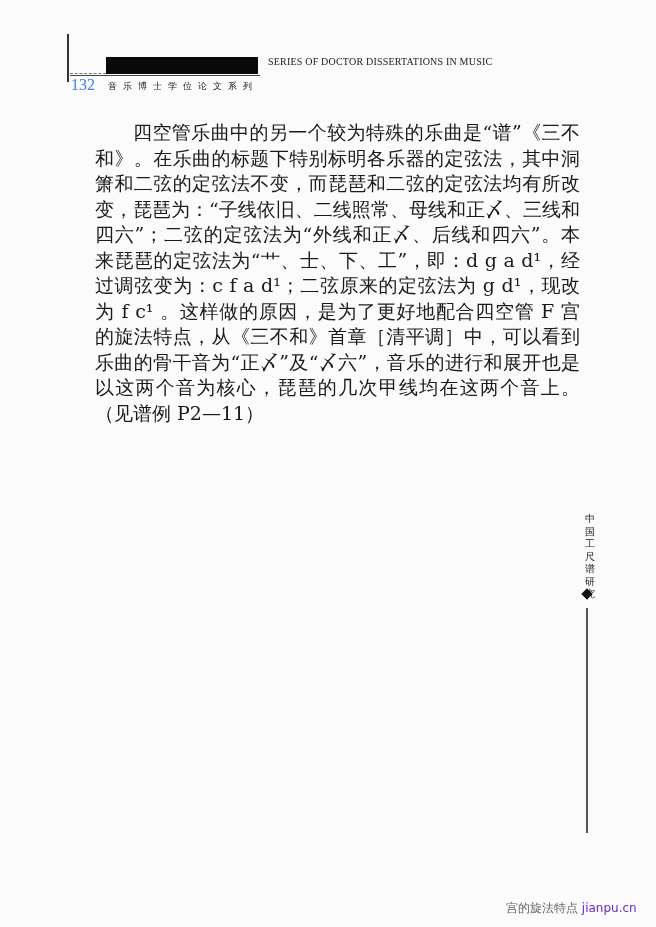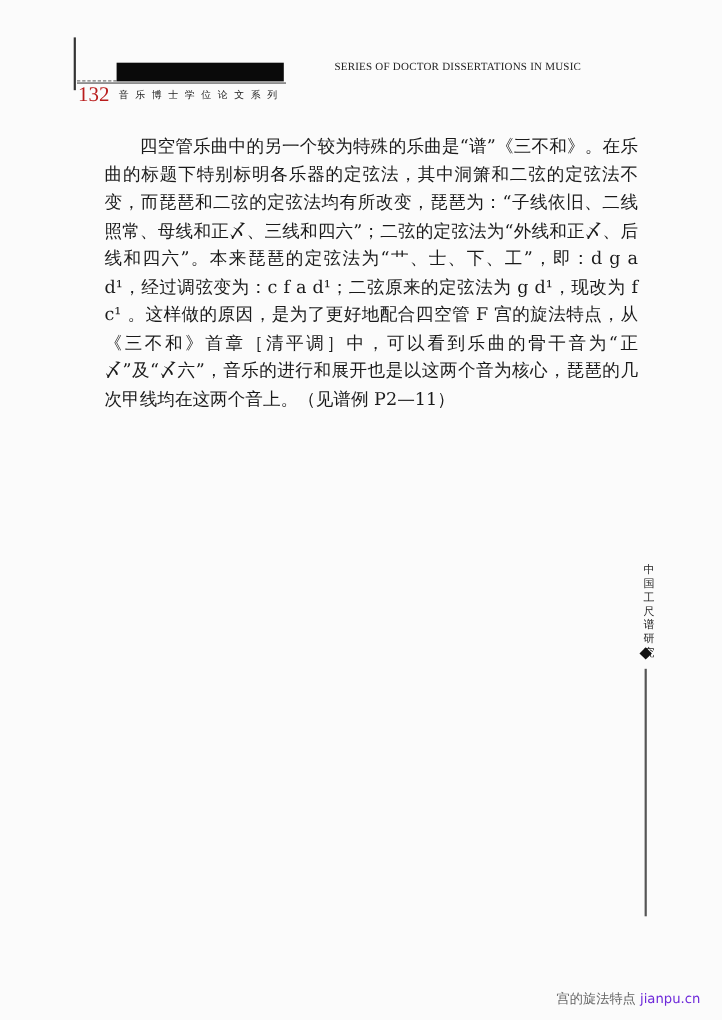--- a/index.html
+++ b/index.html
@@ -21,41 +21,40 @@
   }
   .header-bar {
     position: absolute; left: 106px; top: 57px;
     width: 152px; height: 17px; background: #0a0a0a;
   }
   .header-series {
     position: absolute; left: 268px; top: 56px;
     font-family: "Liberation Serif", serif;
     font-size: 10px; letter-spacing: 0.2px; color: #222;
     white-space: nowrap;
-    margin-left: 36px;
   }
   .header-rule {
     position: absolute; left: 70px; top: 75px;
     width: 190px; height: 1px; background: #444;
   }
   .page-number {
     position: absolute; left: 71px; top: 76px;
     font-family: "Liberation Serif", serif;
-    font-size: 19px; color: #b91c1c;
+    font-size: 16px; color: #3b82f6;
   }
   .series-cn {
     position: absolute; left: 108px; top: 80px;
     font-size: 9px; letter-spacing: 6px; color: #222;
     white-space: nowrap;
   }
   .body-text {
     position: absolute; left: 95px; top: 120px;
     width: 485px;
     font-family: "DejaVu Serif", "Liberation Serif", serif;
-    font-size: 16px; line-height: 25.5px;
+    font-size: 19px; line-height: 25.5px;
     color: #1a1a1a;
   }
   .body-text p { margin: 0; text-indent: 2em; text-align: justify; }
   .side-label {
     position: absolute; left: 584px; top: 513px;
     font-size: 10px; line-height: 12.5px;
     width: 12px; text-align: center; color: #222;
     word-break: break-all;
   }
   .side-diamond {

